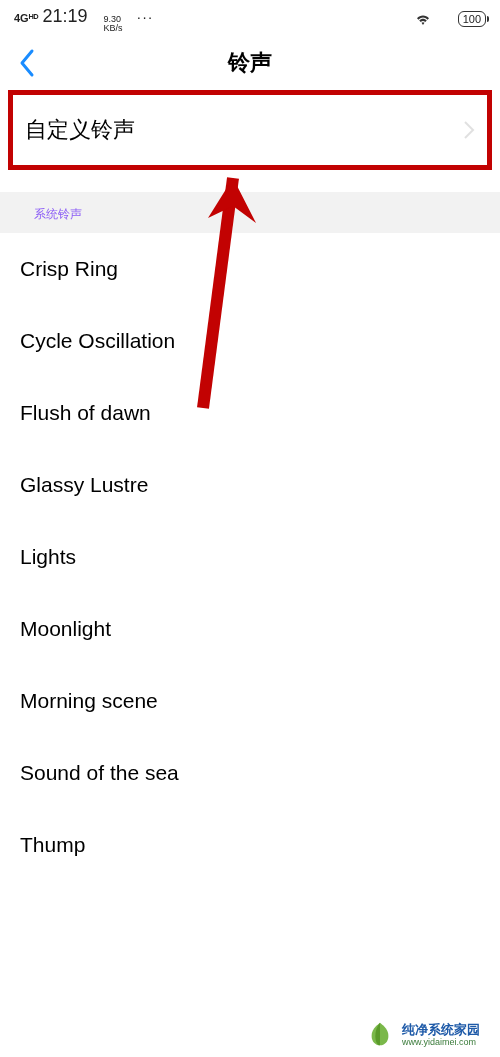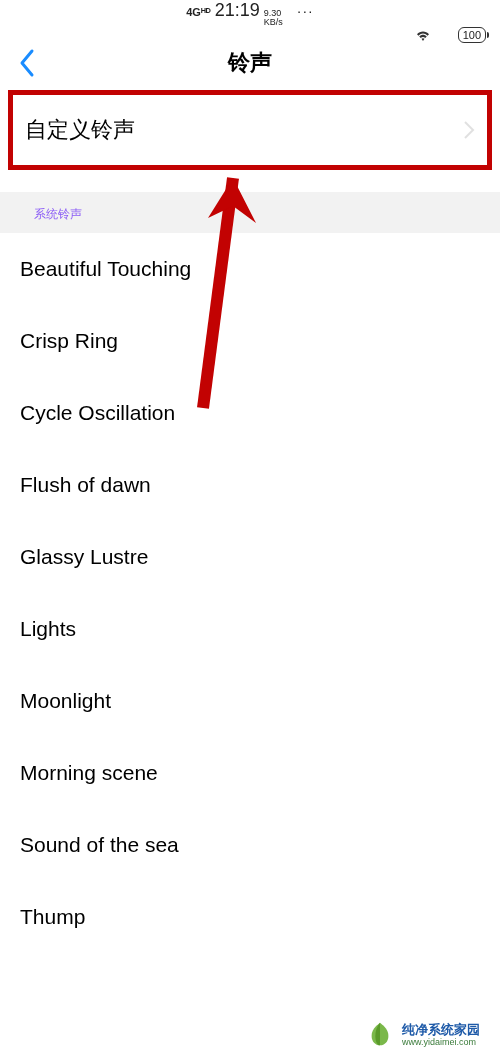--- a/index.html
+++ b/index.html
@@ -15,40 +15,39 @@
   position: relative;
   overflow: hidden;
 }
 .status-bar {
   height: 38px;
   display: flex;
   align-items: center;
   padding: 0 14px;
   font-size: 14px;
   color: #222;
-  flex-direction: column;
 }
 .status-left {
   display: flex;
   align-items: baseline;
   gap: 4px;
 }
 .signal {
   font-size: 11px;
   font-weight: 600;
 }
 .time {
   font-size: 18px;
   font-weight: 500;
   margin-left: 0;
 }
 .kbs {
   font-size: 9px;
   line-height: 9px;
-  margin-left: 0;
+  margin-left: 12px;
 }
 .dots {
   margin-left: 10px;
   font-size: 14px;
   letter-spacing: 1px;
 }
 .status-right {
   margin-left: auto;
   display: flex;
   align-items: center;
@@ -203,23 +202,20 @@
 <div class="highlight-box">
   <span class="custom-label">自定义铃声</span>
   <svg class="chevron-right" viewBox="0 0 12 20">
     <polyline points="2,2 10,10 2,18" stroke="#888" stroke-width="2" fill="none"></polyline>
   </svg>
 </div>
 
 <div class="section-header">系统铃声</div>
 
 <div class="list" id="ringtone-list">
-    <div class="list-item">
-      <span>Beautiful Touching</span>
-    </div>
     <div class="list-item">
       <span>Crisp Ring</span>
     </div>
     <div class="list-item">
       <span>Cycle Oscillation</span>
     </div>
     <div class="list-item">
       <span>Flush of dawn</span>
     </div>
     <div class="list-item">

